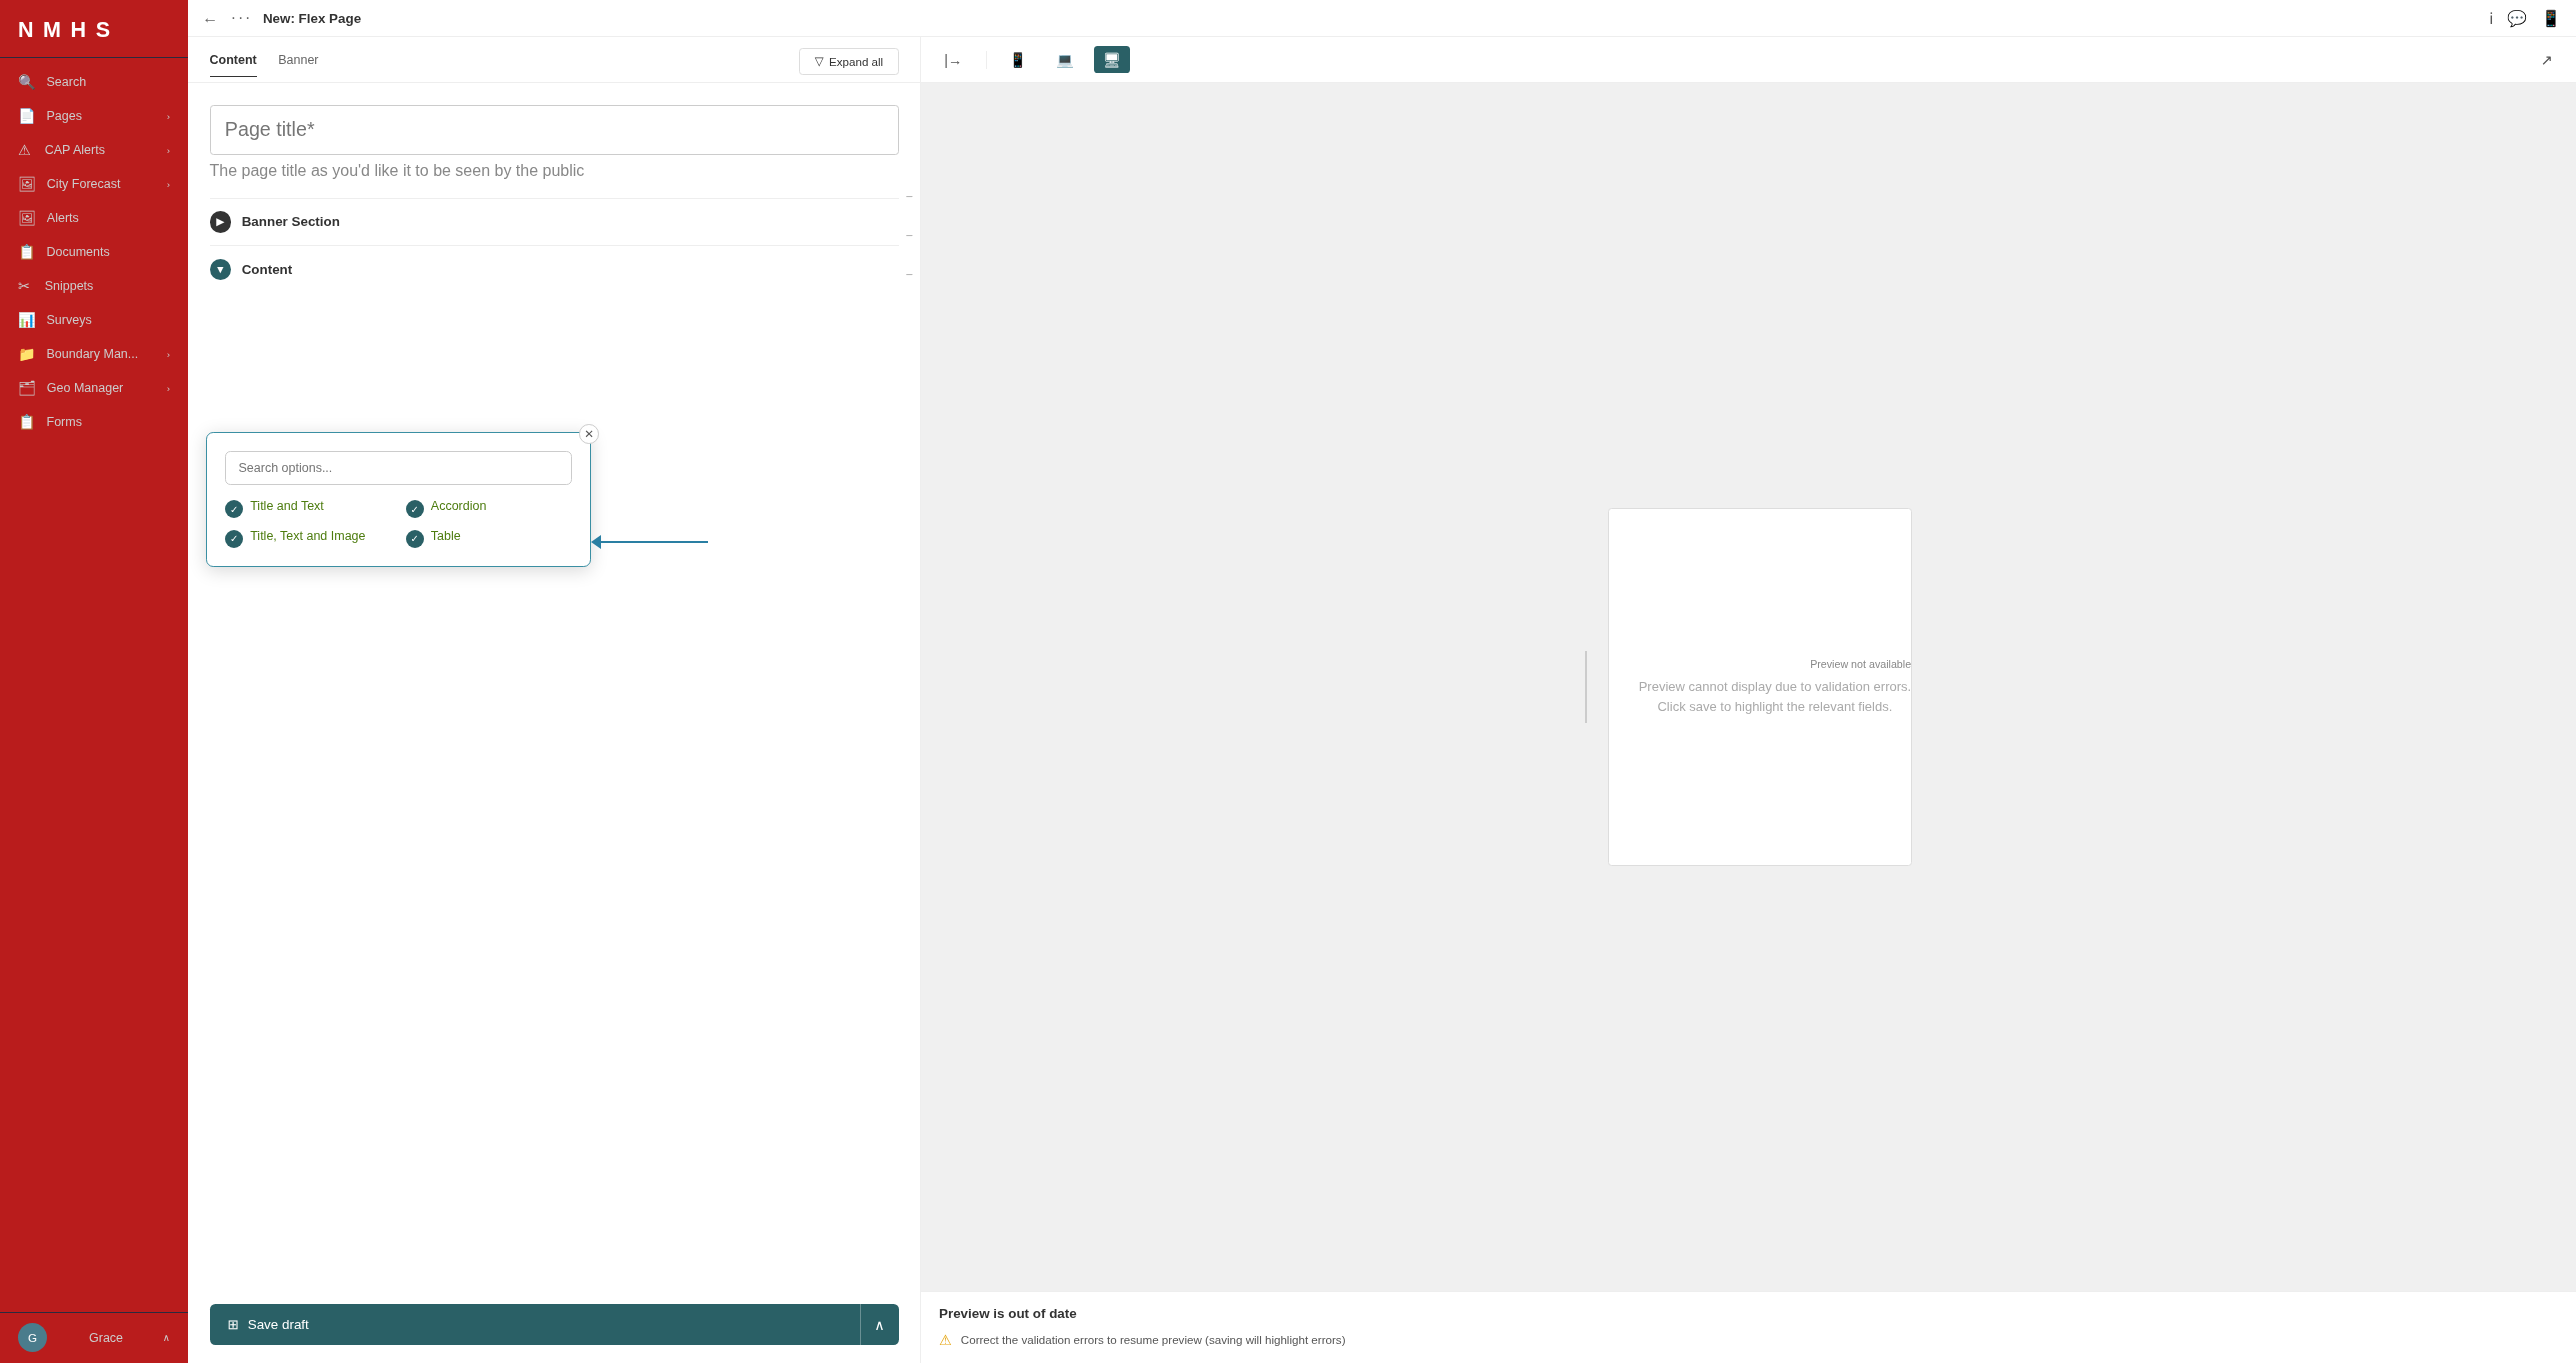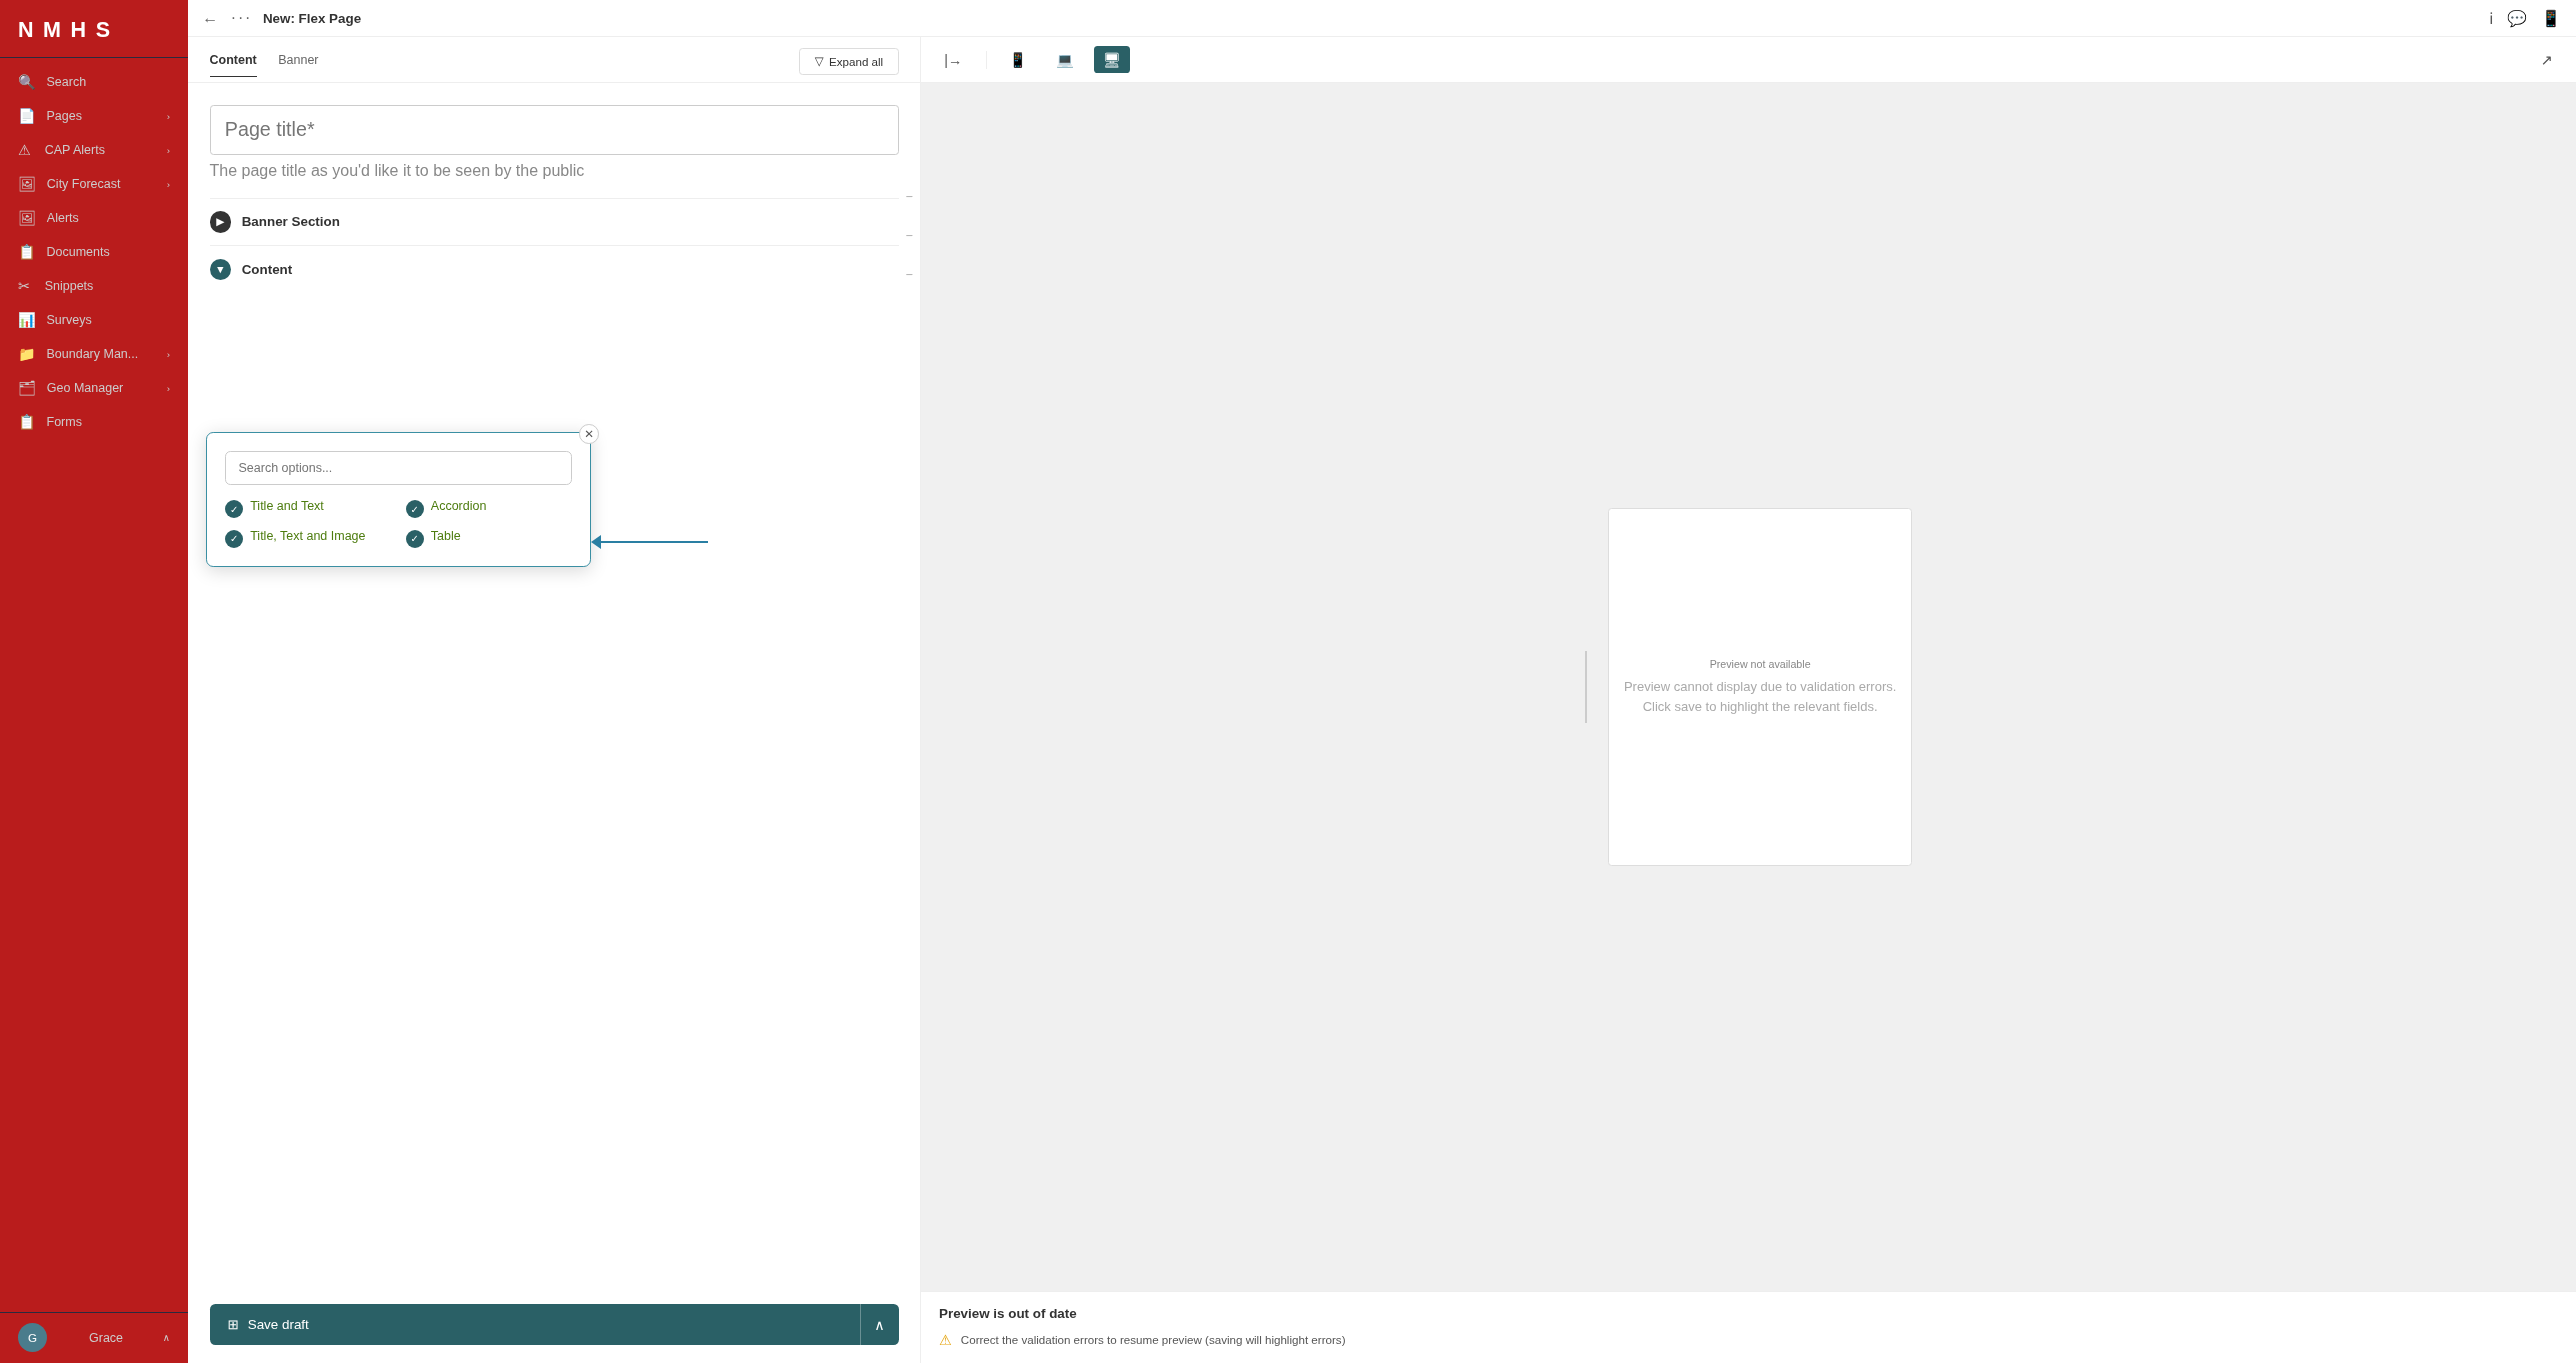--- a/index.html
+++ b/index.html
@@ -332,21 +332,21 @@
       padding: 18px;
       background: #f0f0f0;
     }
     .preview-screen {
       background: #fff;
       width: 304px;
       min-height: 358px;
       border: 0.9px solid #ddd;
       border-radius: 3.6px;
       display: flex;
-      align-items: center;
+      align-items: flex-end;
       justify-content: center;
       flex-direction: column;
       gap: 7.2px;
     }
     .preview-not-available { font-size: 10.7px; color: #888; text-align: center; }
     .preview-note { font-size: 13px; color: #aaa; text-align: center; line-height: 1.5; }
 
     .preview-footer {
       background: #fff;
       padding: 14.3px 18px;

